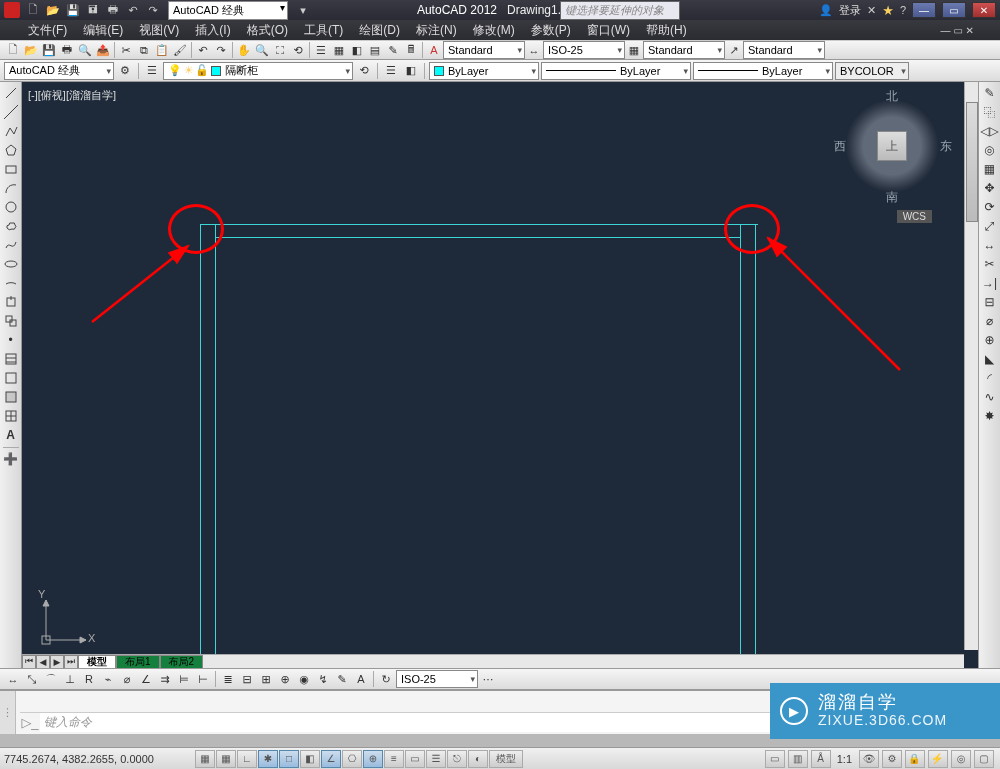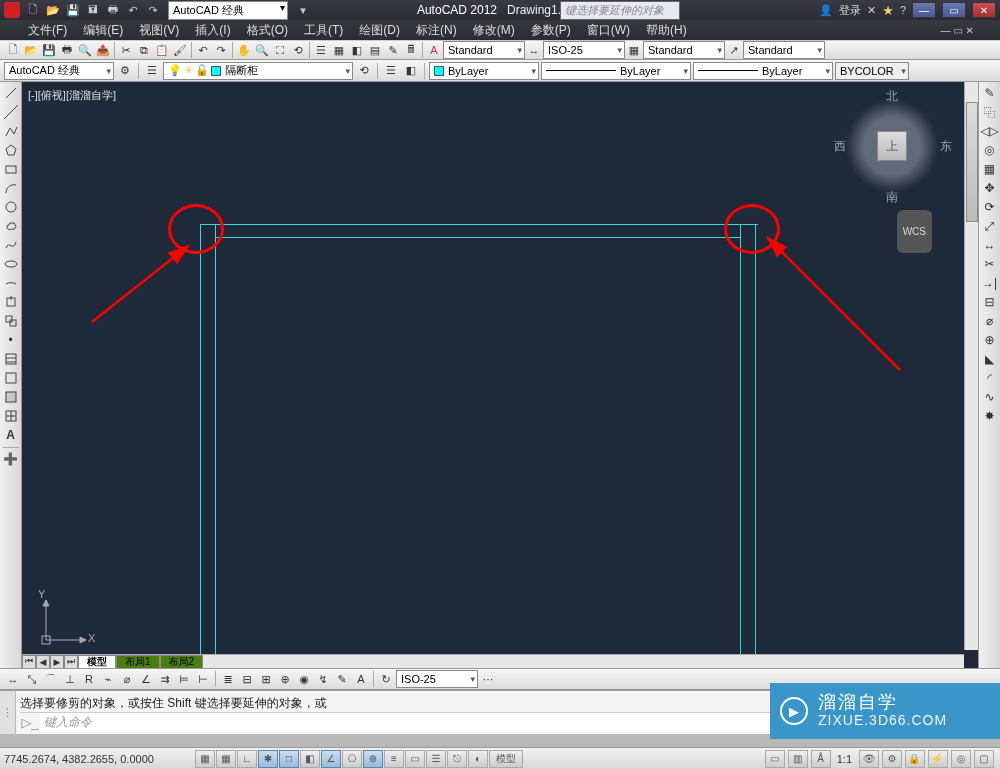--- a/index.html
+++ b/index.html
@@ -52,30 +52,30 @@
 .canvas { position: absolute; left: 22px; top: 82px; right: 22px; height: 586px; background: #1e2a3a; }
 .viewport-label { position: absolute; left: 6px; top: 6px; color: #ddd; font-size: 11px; }
 .viewcube { position: absolute; right: 30px; top: 10px; width: 110px; height: 110px; }
 .vc-ring { width: 92px; height: 92px; border-radius: 50%; background: radial-gradient(circle at 50% 50%, #606a78 44%, #2b3442 66%, transparent 72%); position: absolute; left: 8px; top: 8px; display: flex; align-items: center; justify-content: center; }
 .vc-face { width: 30px; height: 30px; background: linear-gradient(#ddd,#bbb); color: #555; font-size: 12px; display: flex; align-items: center; justify-content: center; border: 1px solid #888; }
 .vc-dir { position: absolute; color: #9aa4b0; font-size: 12px; }
 .vc-n { top: -4px; left: 48px; }
 .vc-s { bottom: -4px; left: 48px; }
 .vc-e { right: -4px; top: 46px; }
 .vc-w { left: -4px; top: 46px; }
-.wcs-badge { position: absolute; right: 46px; top: 128px; background: #555; color: #ddd; font-size: 10px; padding: 16px 6px; border-radius: 6px; }
+.wcs-badge { position: absolute; right: 46px; top: 128px; background: #555; color: #ddd; font-size: 10px; padding: 1px 6px; border-radius: 0; }
 
 .ucs { position: absolute; left: 14px; bottom: 16px; color: #888; }
 .ucs svg { stroke: #aaa; fill: #aaa; }
 
 .scrollbar-v { position: absolute; right: 0; top: 0; bottom: 18px; width: 14px; background: #e8e8e8; border-left: 1px solid #aaa; }
 .scrollbar-v .thumb { position: absolute; top: 20px; left: 1px; width: 12px; height: 120px; background: linear-gradient(#ddd,#bbb); border: 1px solid #888; }
 .scrollbar-h { position: absolute; left: 0; right: 14px; bottom: 0; height: 14px; background: #e8e8e8; border-top: 1px solid #aaa; display: flex; align-items: center; }
 .sh-btn { width: 14px; height: 14px; border: 1px solid #888; background: #ddd; font-size: 9px; display: flex; align-items: center; justify-content: center; color: #333; }
-.sh-tab { padding: 0 8px; height: 14px; border: 1px solid #888; background: #4d7c0f; font-size: 10px; display: flex; align-items: center; }
+.sh-tab { padding: 0 8px; height: 14px; border: 1px solid #888; background: #15803d; font-size: 10px; display: flex; align-items: center; }
 .sh-tab.active { background: #fff; font-weight: bold; }
 
 
 .wall-line { position: absolute; background: none; }
 .wall-line div { position: absolute; background: #3dd6d6; }
 
 
 .red-circ { position: absolute; width: 56px; height: 50px; border: 3px solid #f00; border-radius: 50%; }
 .red-arrow { position: absolute; }
 .red-arrow svg { overflow: visible; }
@@ -444,21 +444,20 @@
   <span class="tb-btn">A</span>
   <span class="tb-sep"></span>
   <span class="tb-btn">↻</span>
   <div class="tb-combo">ISO-25</div>
   <span class="tb-btn">⋯</span>
 </div>
 
 <div class="cmdwin">
   <div class="cmd-handle">⋮</div>
   <div class="cmd-text">
-    <div>选择要修剪的对象，或按住 Shift 键选择要延伸的对象，或</div>
     <div class="cmd-input-row">
       <span class="cmd-prompt">▷_</span>
       <div class="cmd-input">键入命令</div>
     </div>
   </div>
 </div>
 
 <div class="status">
   <span class="coords">7745.2674, 4382.2655, 0.0000</span>
   <span class="sbtn">▦</span>

